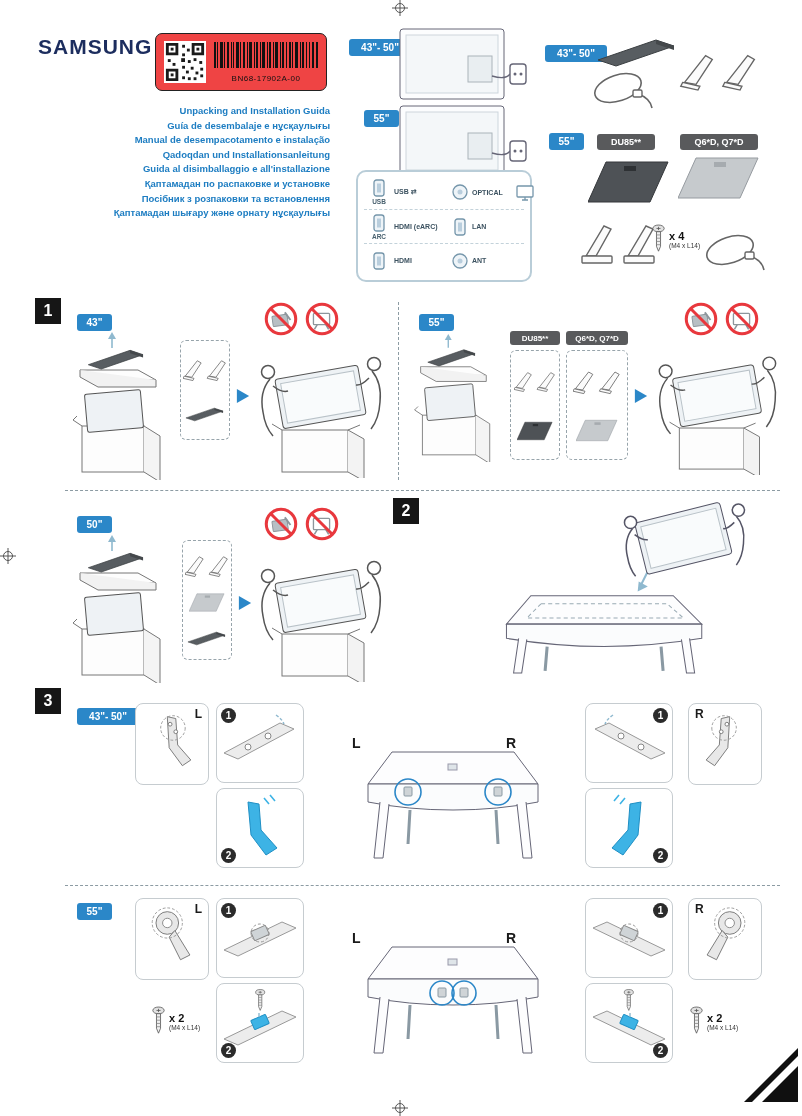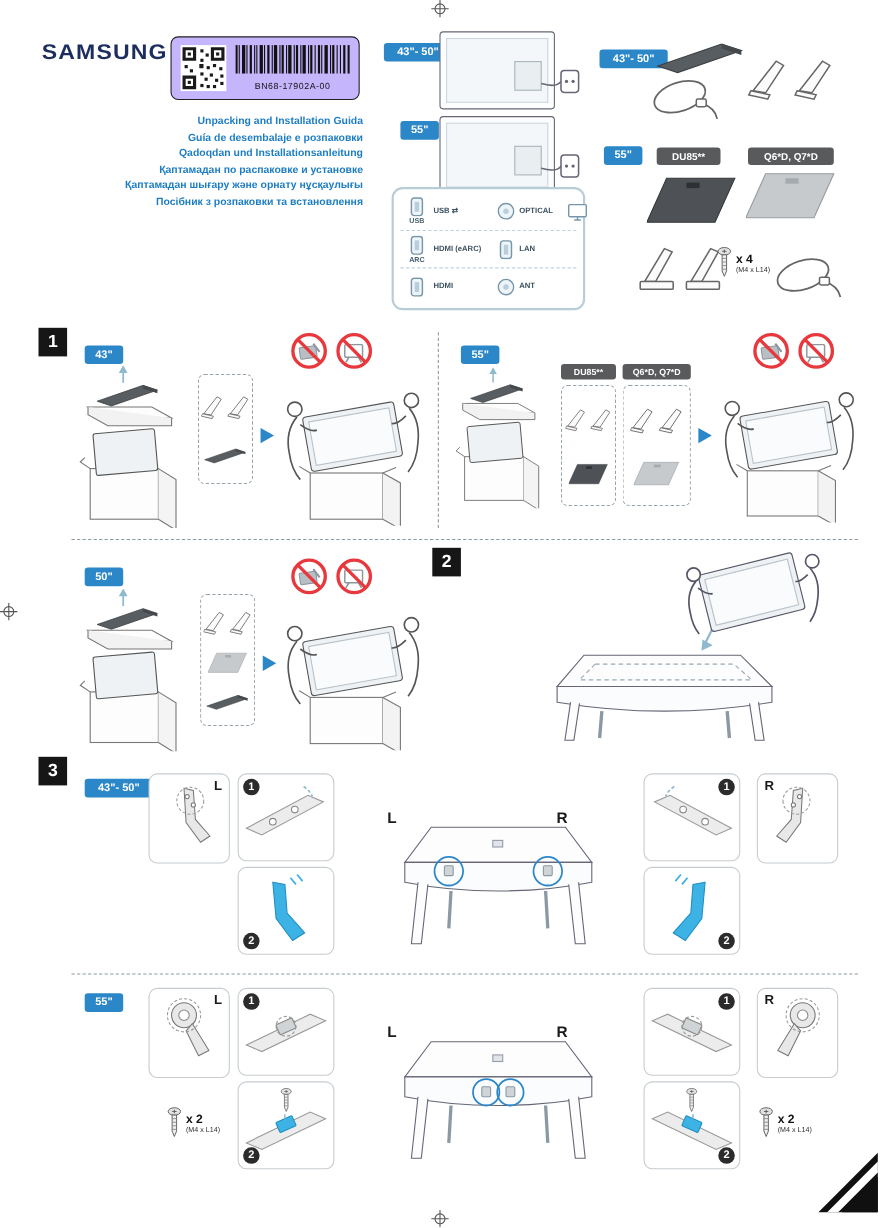--- a/index.html
+++ b/index.html
@@ -3,21 +3,21 @@
 <meta charset="utf-8">
 <style>
   * { margin:0; padding:0; box-sizing:border-box; }
   html,body { background:#fff; }
   body { font-family:"Liberation Sans", sans-serif; }
   .page { position:relative; width:802px; height:1116px; background:#ffffff; overflow:hidden; }
   .abs { position:absolute; }
 
   .brand { font-size:21px; font-weight:bold; color:#1c2d5e; letter-spacing:1px; transform:scaleY(.92); }
 
-  .label-box { border:1.6px solid #222; border-radius:7px; display:flex; align-items:center; gap:8px; padding:6px 8px; background:#c4b5fd; }
+  .label-box { border:1.6px solid #222; border-radius:7px; display:flex; align-items:center; gap:8px; padding:6px 8px; background:#ef4444; }
   .bc-text { font-size:8px; text-align:center; margin-top:2px; letter-spacing:.5px; color:#111; }
 
   .titles { text-align:right; color:#1d7dc2; font-weight:bold; font-size:9.5px; line-height:14.6px; }
 
   .badge { display:flex; align-items:center; justify-content:center; color:#fff; font-weight:bold; border-radius:3px; white-space:nowrap; }
   .badge.blue { background:#2b87c8; }
   .badge.dark { background:#595a5c; }
 
   .step-sq { width:26px; height:26px; background:#161616; color:#fff; display:flex; align-items:center; justify-content:center; font-size:16px; font-weight:bold; }
 
@@ -306,25 +306,27 @@
             <rect x="98" width="2" height="28"></rect>
             <rect x="102" width="2" height="28"></rect>
       </g>
     </svg>
     <div class="bc-text">BN68-17902A-00</div>
   </div>
 </div>
 
 <div class="abs titles" style="left:58px;top:104px;width:272px">
   <div>Unpacking and Installation Guida</div>
-  <div>Guía de desembalaje e розпаковки</div>
+  <div>Guía de desembalaje e нұсқаулығы</div>
+  <div>Manual de desempacotamento e instalação</div>
   <div>Qadoqdan und Installationsanleitung</div>
+  <div>Guida al disimballaggio e all'installazione</div>
   <div>Қаптамадан по распаковке и установке</div>
+  <div>Посібник з розпаковки та встановлення</div>
   <div>Қаптамадан шығару және орнату нұсқаулығы</div>
-  <div>Посібник з розпаковки та встановлення</div>
 </div>
 
 <div class="abs badge blue" style="left:349px;top:39px;width:62px;height:17px;font-size:10px">43"- 50"</div>
 <svg class="abs" style="left:398px;top:26px" width="135" height="80" viewBox="0 0 135 80">
       <use href="#sym-tv-outlet"></use>
     </svg>
 
 <div class="abs badge blue" style="left:364px;top:110px;width:35px;height:17px;font-size:10px">55"</div>
 <svg class="abs" style="left:398px;top:103px" width="135" height="80" viewBox="0 0 135 80">
       <use href="#sym-tv-outlet"></use>

